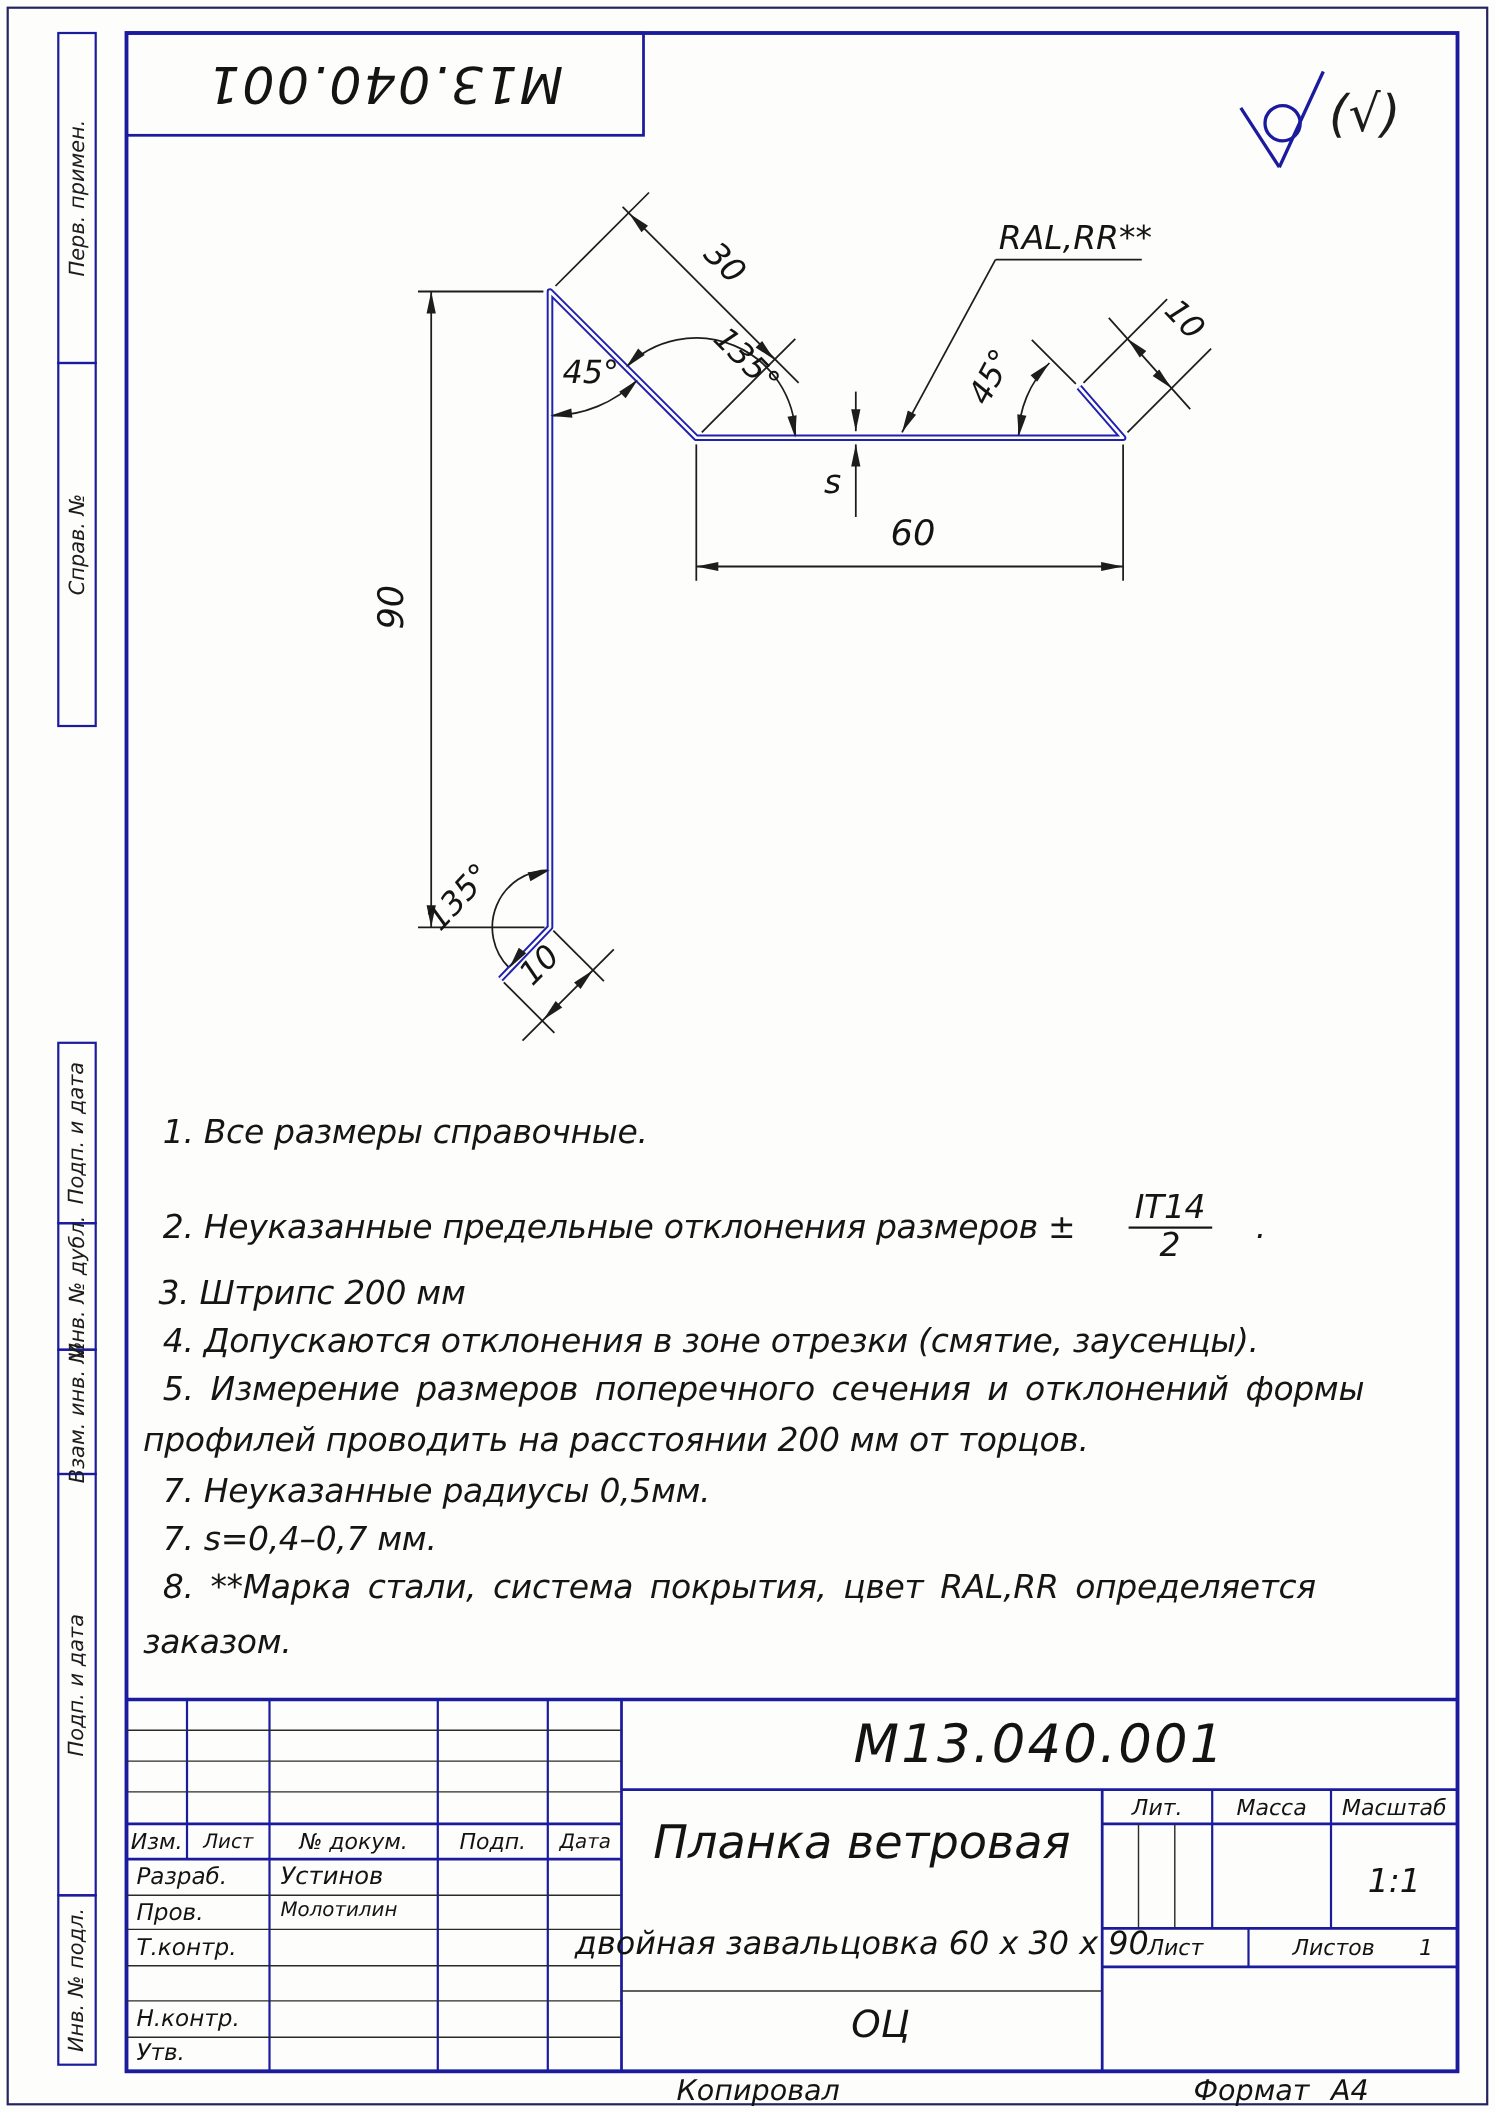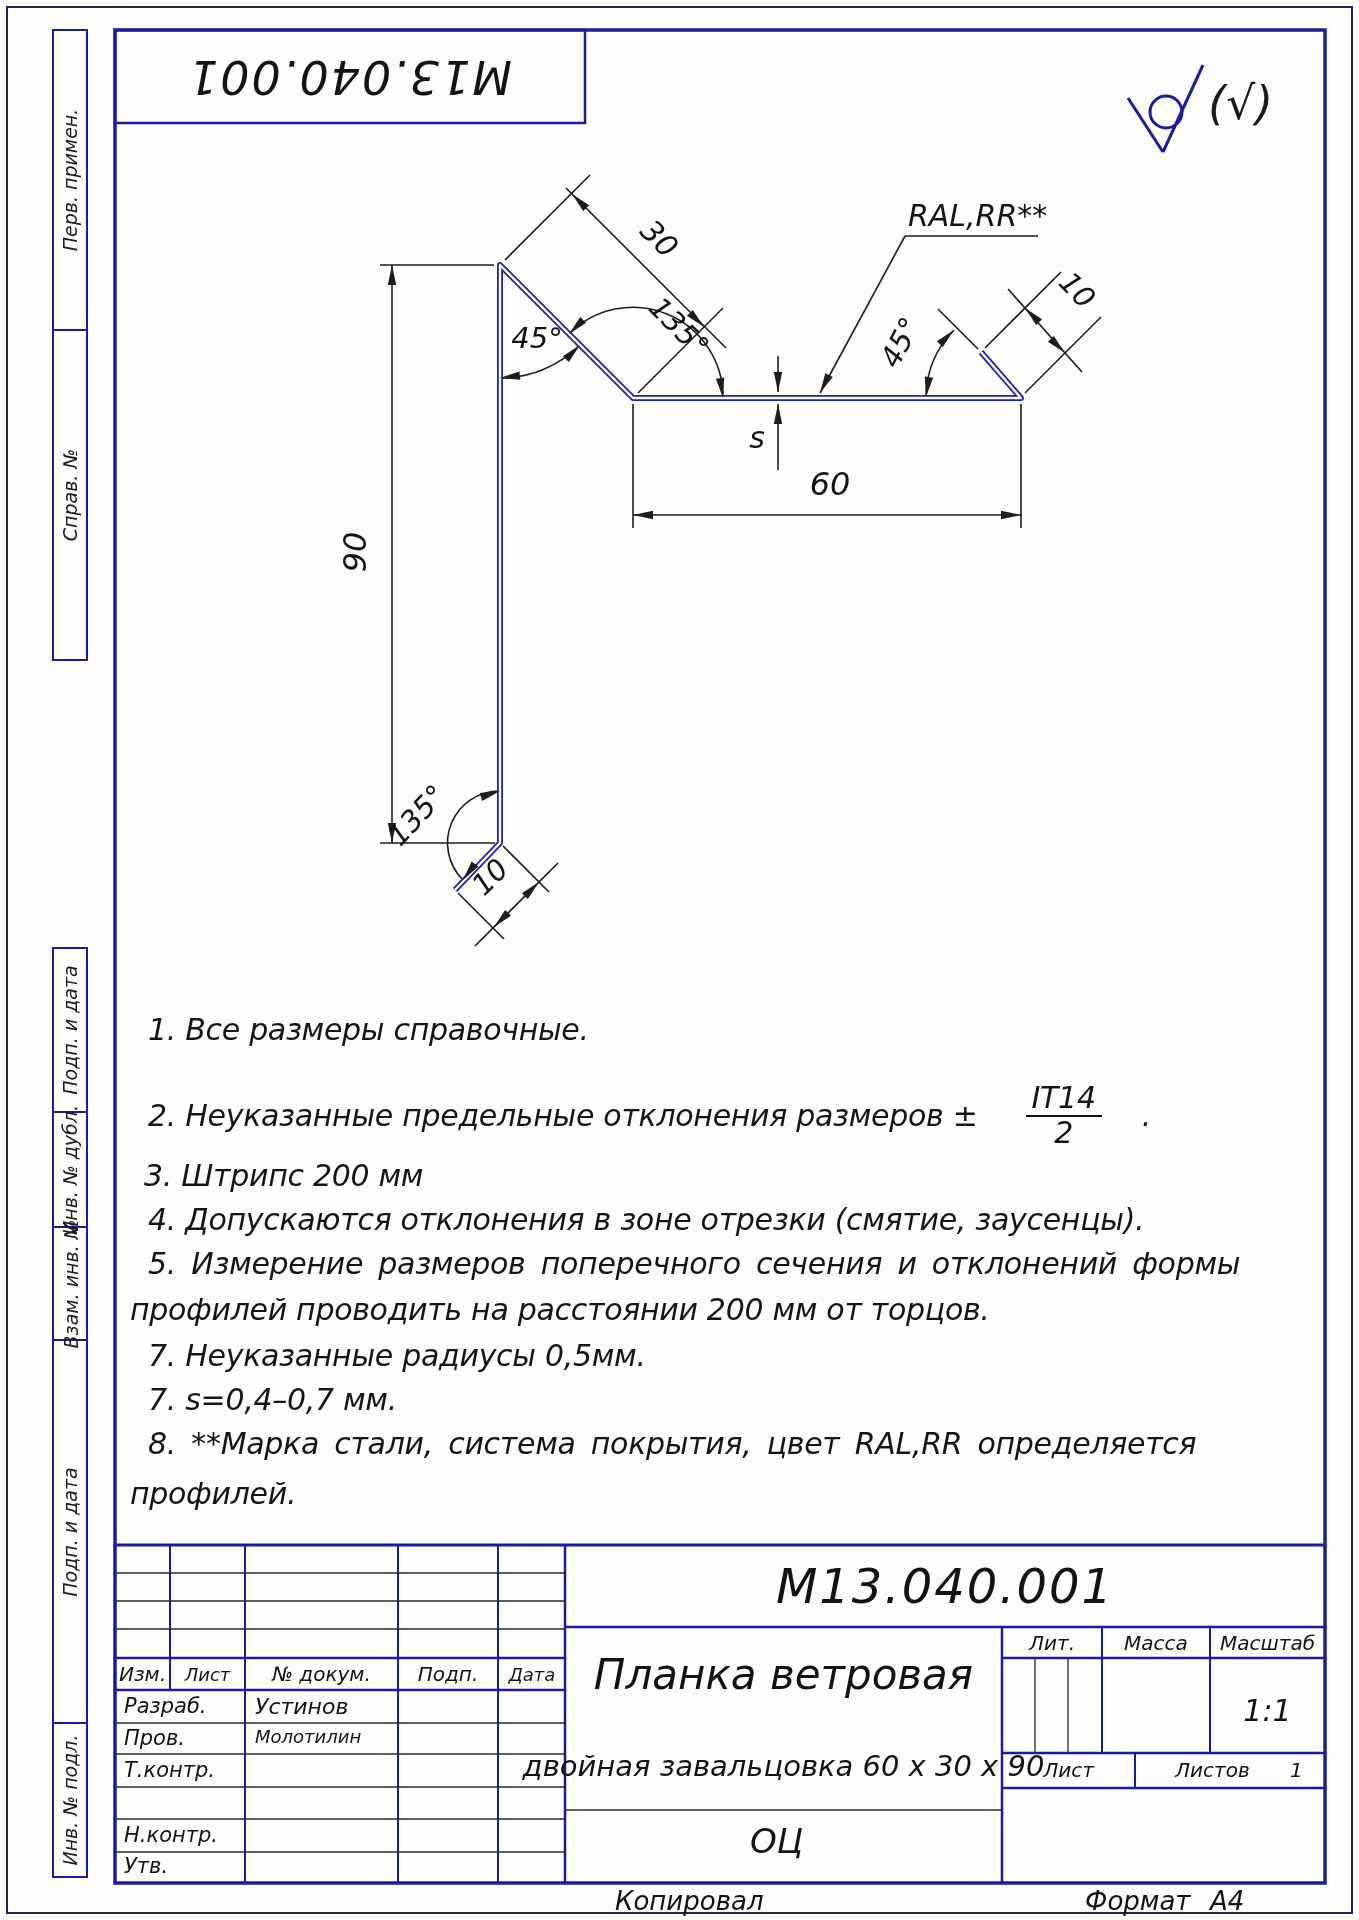--- a/index.html
+++ b/index.html
@@ -202,21 +202,21 @@
       </span>
       <span>.</span>
     </div>
     <div class="note" style="left:144px;top:1158px;">3.  Штрипс 200 мм</div>
     <div class="note" style="left:148px;top:1202px;">4.  Допускаются отклонения в зоне отрезки (смятие, заусенцы).</div>
     <div class="note" style="left:148px;top:1246px;word-spacing:6px;">5.  Измерение  размеров  поперечного  сечения  и  отклонений  формы</div>
     <div class="note" style="left:130px;top:1292px;">профилей проводить на расстоянии 200 мм от торцов.</div>
     <div class="note" style="left:148px;top:1338px;">7.  Неуказанные радиусы 0,5мм.</div>
     <div class="note" style="left:148px;top:1382px;">7.  s=0,4–0,7 мм.</div>
     <div class="note" style="left:148px;top:1426px;word-spacing:6px;">8.  **Марка  стали,  система  покрытия,  цвет  RAL,RR  определяется</div>
-    <div class="note" style="left:130px;top:1476px;">профилей.</div>
+    <div class="note" style="left:130px;top:1476px;">заказом.</div>
   </div>
 
   <div>
 
     <div class="tb ctr" style="left:115px;top:1660px;width:55px;height:28px;font-size:20px;">Изм.</div>
     <div class="tb ctr" style="left:170px;top:1660px;width:75px;height:28px;font-size:18px;">Лист</div>
     <div class="tb ctr" style="left:245px;top:1660px;width:153px;height:28px;font-size:20px;">№ докум.</div>
     <div class="tb ctr" style="left:398px;top:1660px;width:100px;height:28px;font-size:20px;">Подп.</div>
     <div class="tb ctr" style="left:498px;top:1660px;width:68px;height:28px;font-size:18px;">Дата</div>
 
@@ -226,21 +226,21 @@
     <div class="tb" style="left:255px;top:1726px;font-size:18px;text-align:right;">Молотилин</div>
     <div class="tb" style="left:124px;top:1758px;font-size:21px;">Т.контр.</div>
     <div class="tb" style="left:124px;top:1823px;font-size:21px;">Н.контр.</div>
     <div class="tb" style="left:124px;top:1854px;font-size:21px;">Утв.</div>
 
     <div class="tb ctr" style="left:565px;top:1550px;width:760px;height:72px;font-size:48px;letter-spacing:2px;">М13.040.001</div>
 
     <div class="tb ctr" style="left:565px;top:1638px;width:437px;height:72px;font-size:42px;">Планка ветровая</div>
     <div class="tb ctr" style="left:565px;top:1742px;width:437px;height:48px;font-size:29px;">двойная завальцовка 60 х 30 х 90</div>
 
-    <div class="abs ctr" style="left:565px;top:1800px;width:427px;height:82px;">
+    <div class="abs ctr" style="left:565px;top:1800px;width:427px;height:82px;padding-left:24px;">
       <span class="it" style="font-size:34px;margin-right:4px;">ОЦ</span>
     </div>
 
     <div class="tb ctr" style="left:1002px;top:1629px;width:100px;height:27px;font-size:20px;">Лит.</div>
     <div class="tb ctr" style="left:1102px;top:1629px;width:108px;height:27px;font-size:20px;">Масса</div>
     <div class="tb ctr" style="left:1210px;top:1629px;width:115px;height:27px;font-size:20px;">Масштаб</div>
     <div class="tb ctr" style="left:1210px;top:1690px;width:115px;height:40px;font-size:30px;">1:1</div>
 
     <div class="tb ctr" style="left:1002px;top:1756px;width:133px;height:28px;font-size:20px;">Лист</div>
     <div class="tb" style="left:1175px;top:1758px;font-size:20px;">Листов</div>

